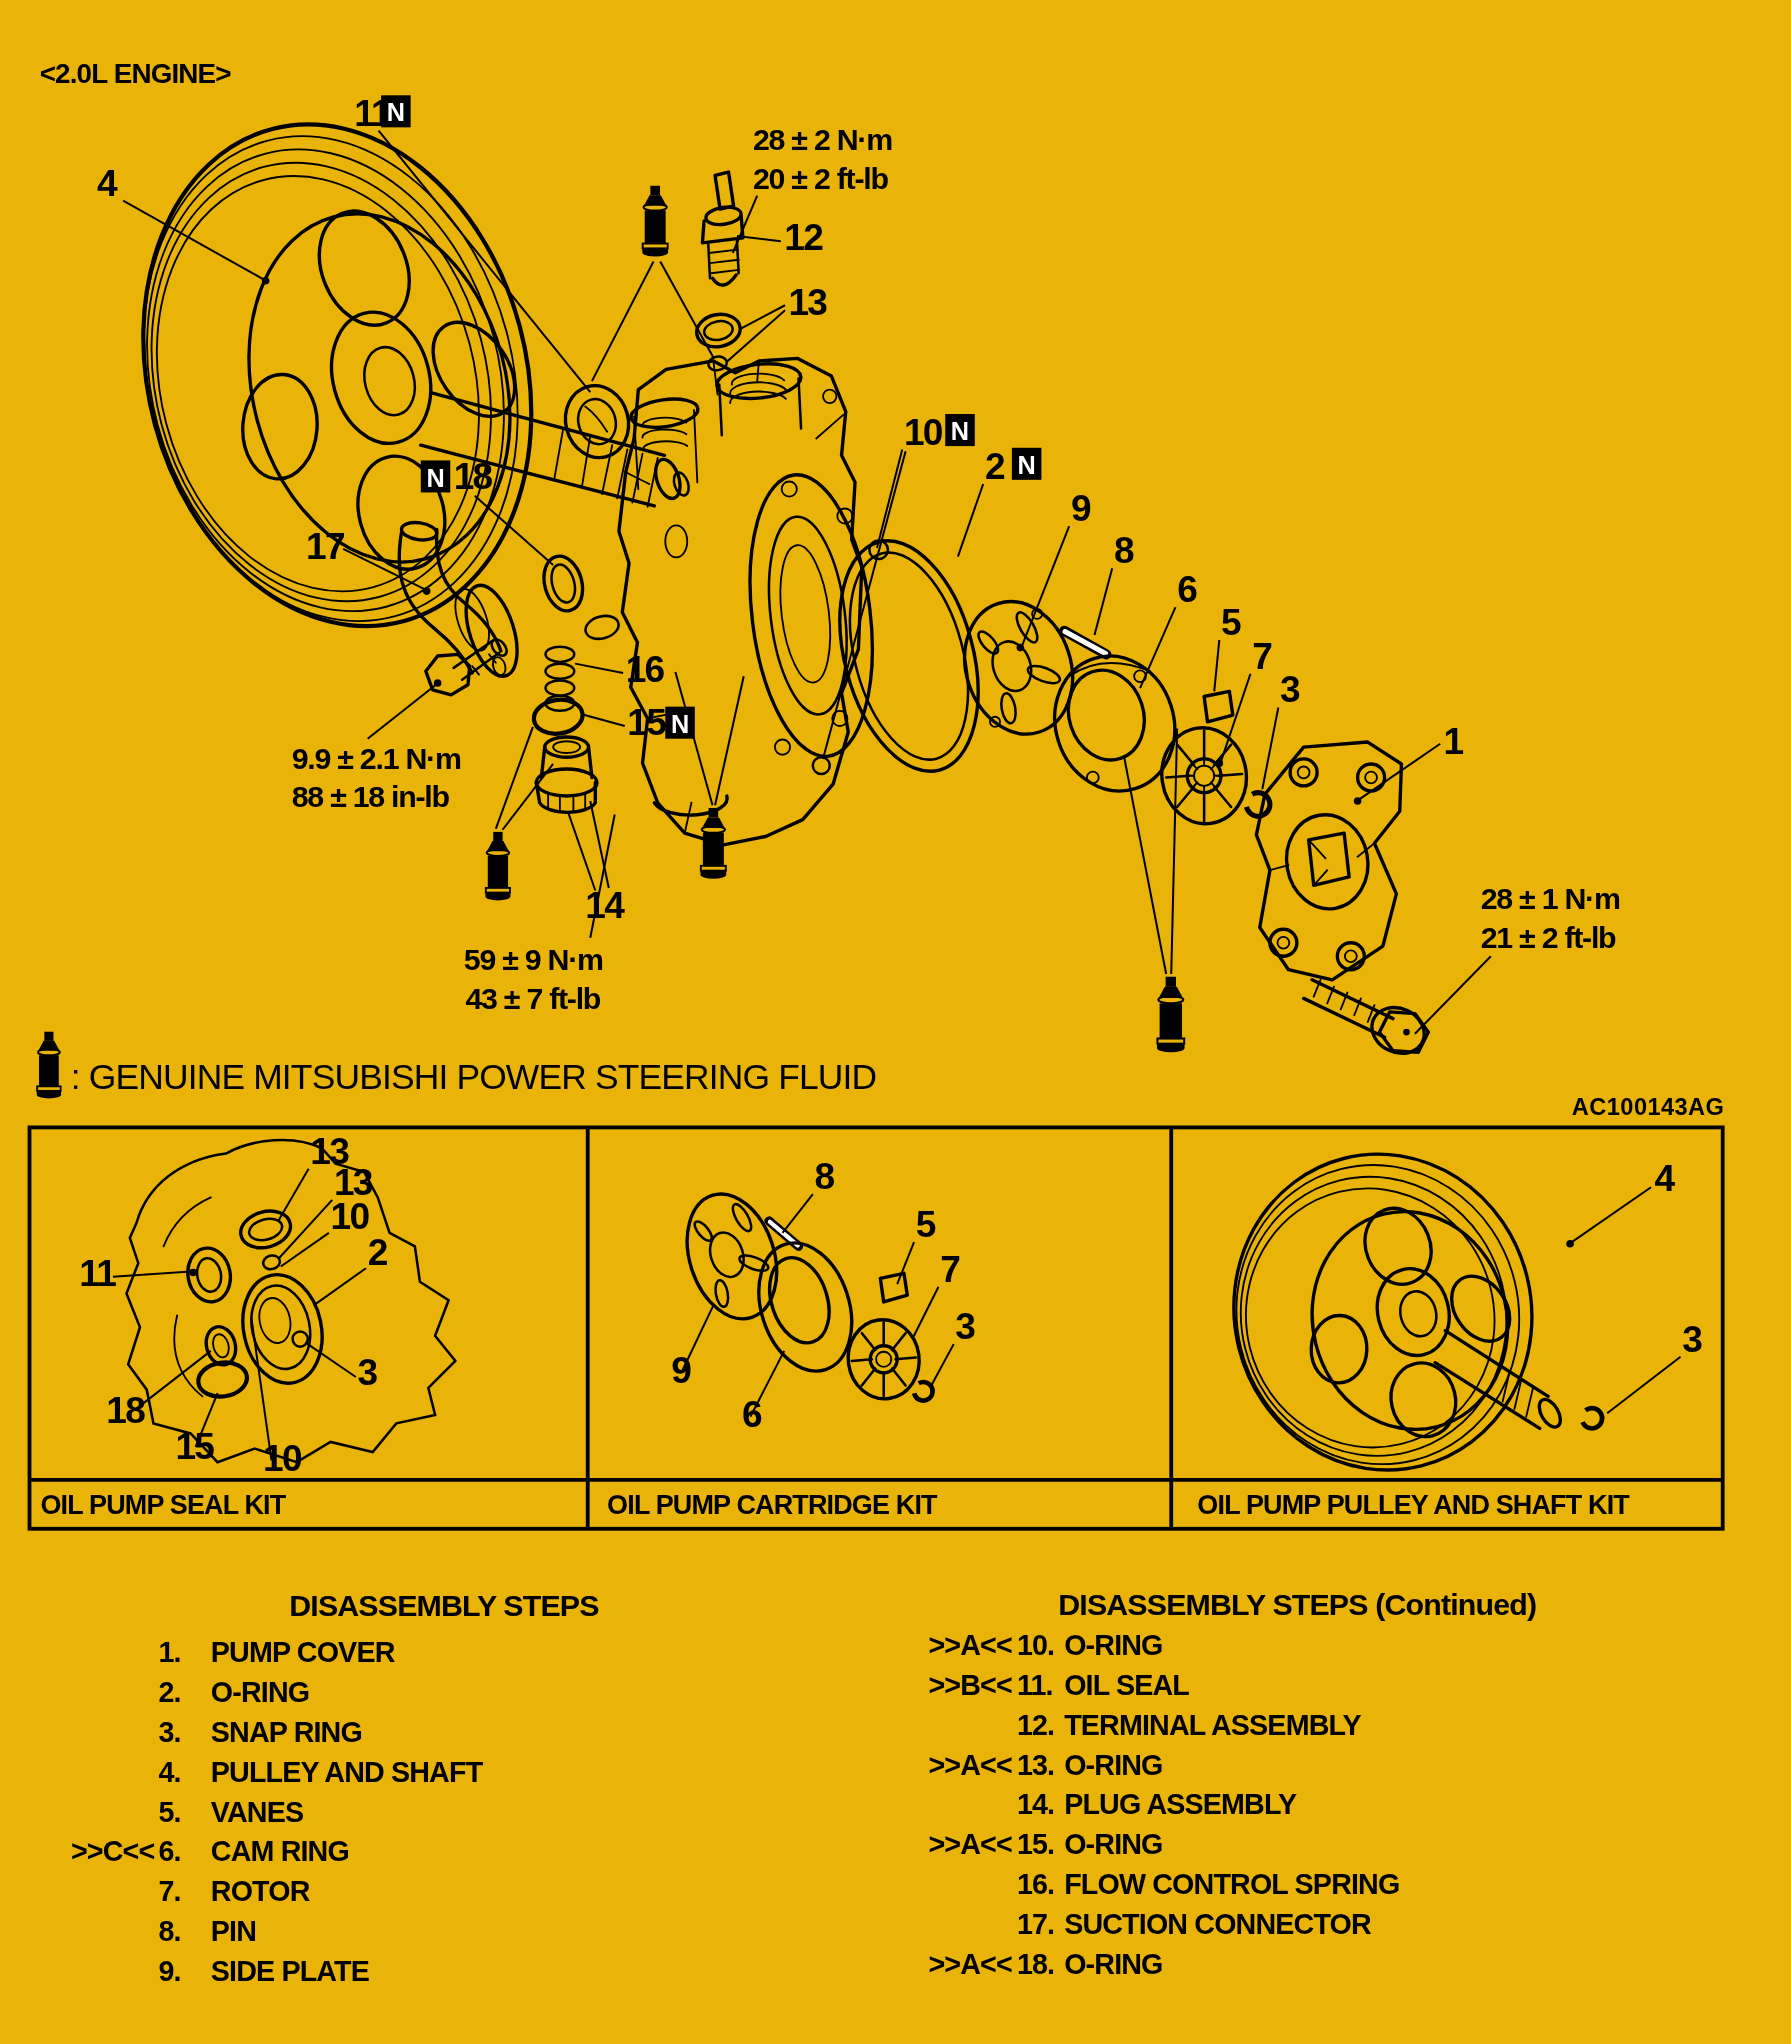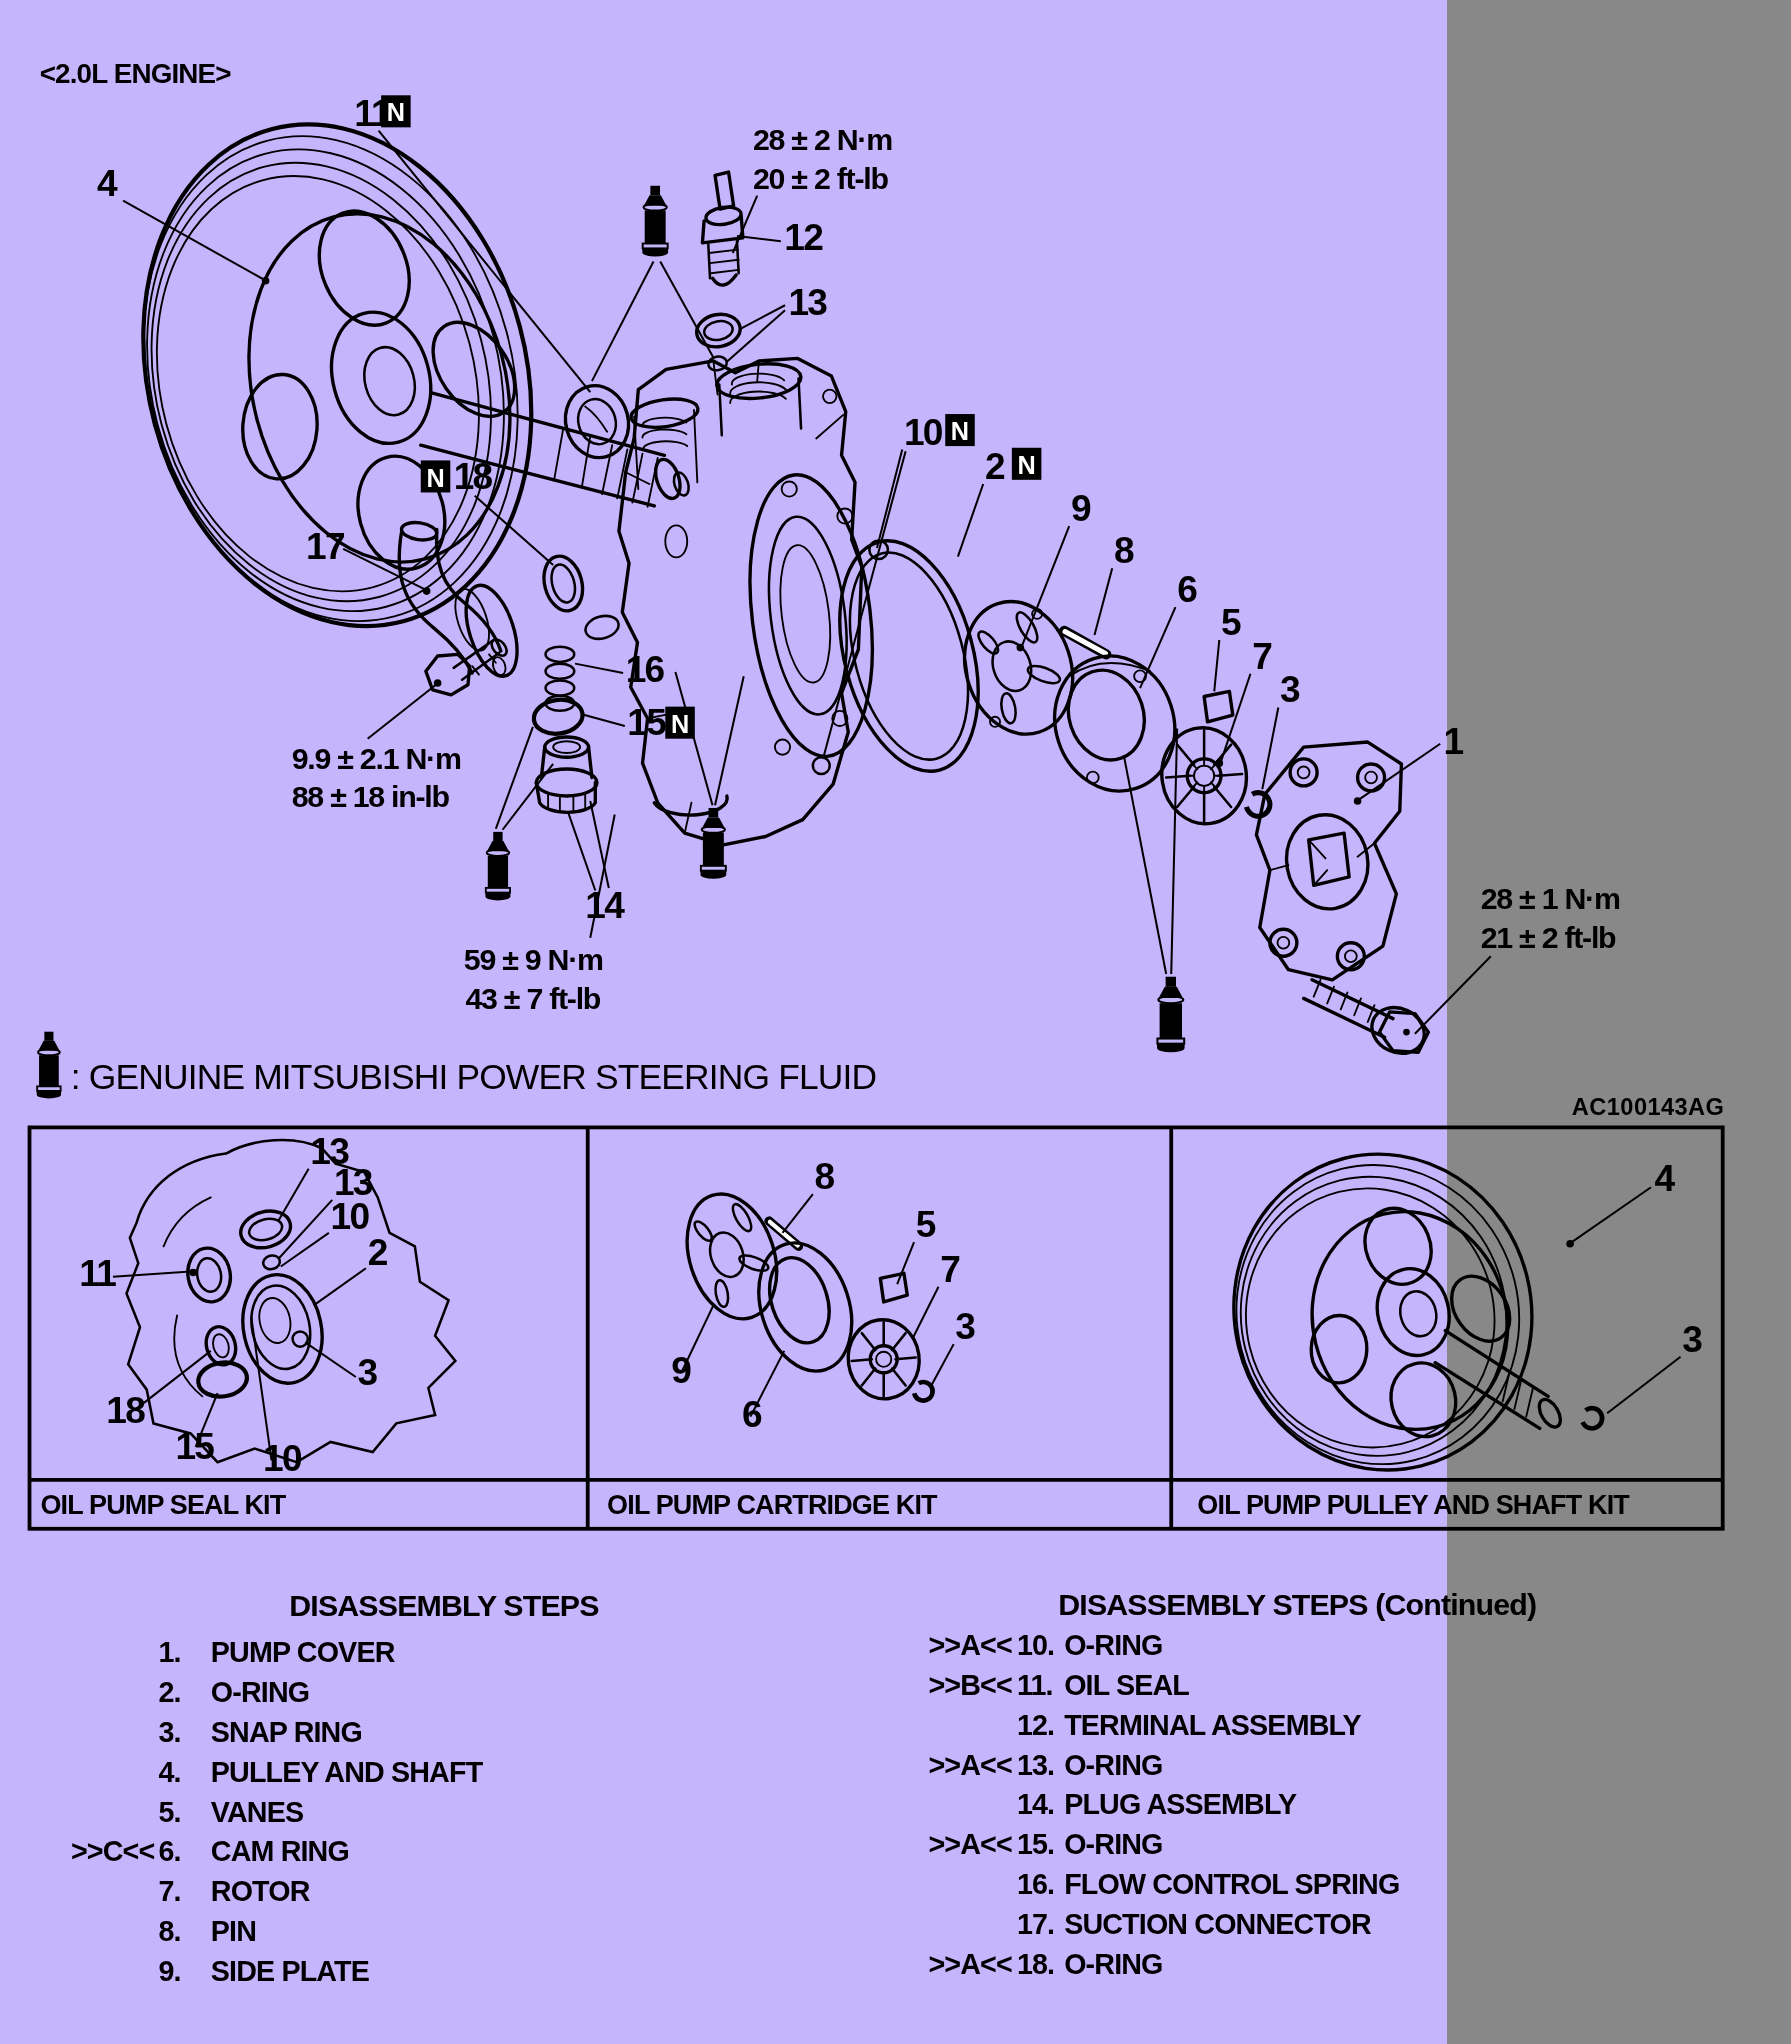--- a/index.html
+++ b/index.html
@@ -1,16 +1,16 @@
 <!DOCTYPE html>
 <html style="font-size:13.5px"><head>
 <meta charset="utf-8">
 <style>
   html,body{margin:0;padding:0;background:#888;}
-  .page{position:relative;width:1447px;height:2044px;background:#c4b5fd;
+  .page{position:relative;width:1791px;height:2044px;background:#eab308;
         font-family:"Liberation Sans",sans-serif;}
   svg text{fill:#000000;}
   .engine-label{font:700 33px "Liberation Sans",sans-serif;letter-spacing:-1px;}
   .callout-num{font:700 44px "Liberation Sans",sans-serif;letter-spacing:-2px;}
   .nbox-letter{font:700 30px "Liberation Sans",sans-serif;fill:#ffffff;text-anchor:middle;}
   .torque{font:700 36px "Liberation Sans",sans-serif;letter-spacing:-1.5px;}
   .legend-text{font:400 42px "Liberation Sans",sans-serif;letter-spacing:-1px;}
   .accode{font:700 28px "Liberation Sans",sans-serif;text-anchor:end;letter-spacing:0.5px;}
   .caption{font:700 32px "Liberation Sans",sans-serif;letter-spacing:-1px;}
   .list-title{font:700 36px "Liberation Sans",sans-serif;letter-spacing:-1px;}

